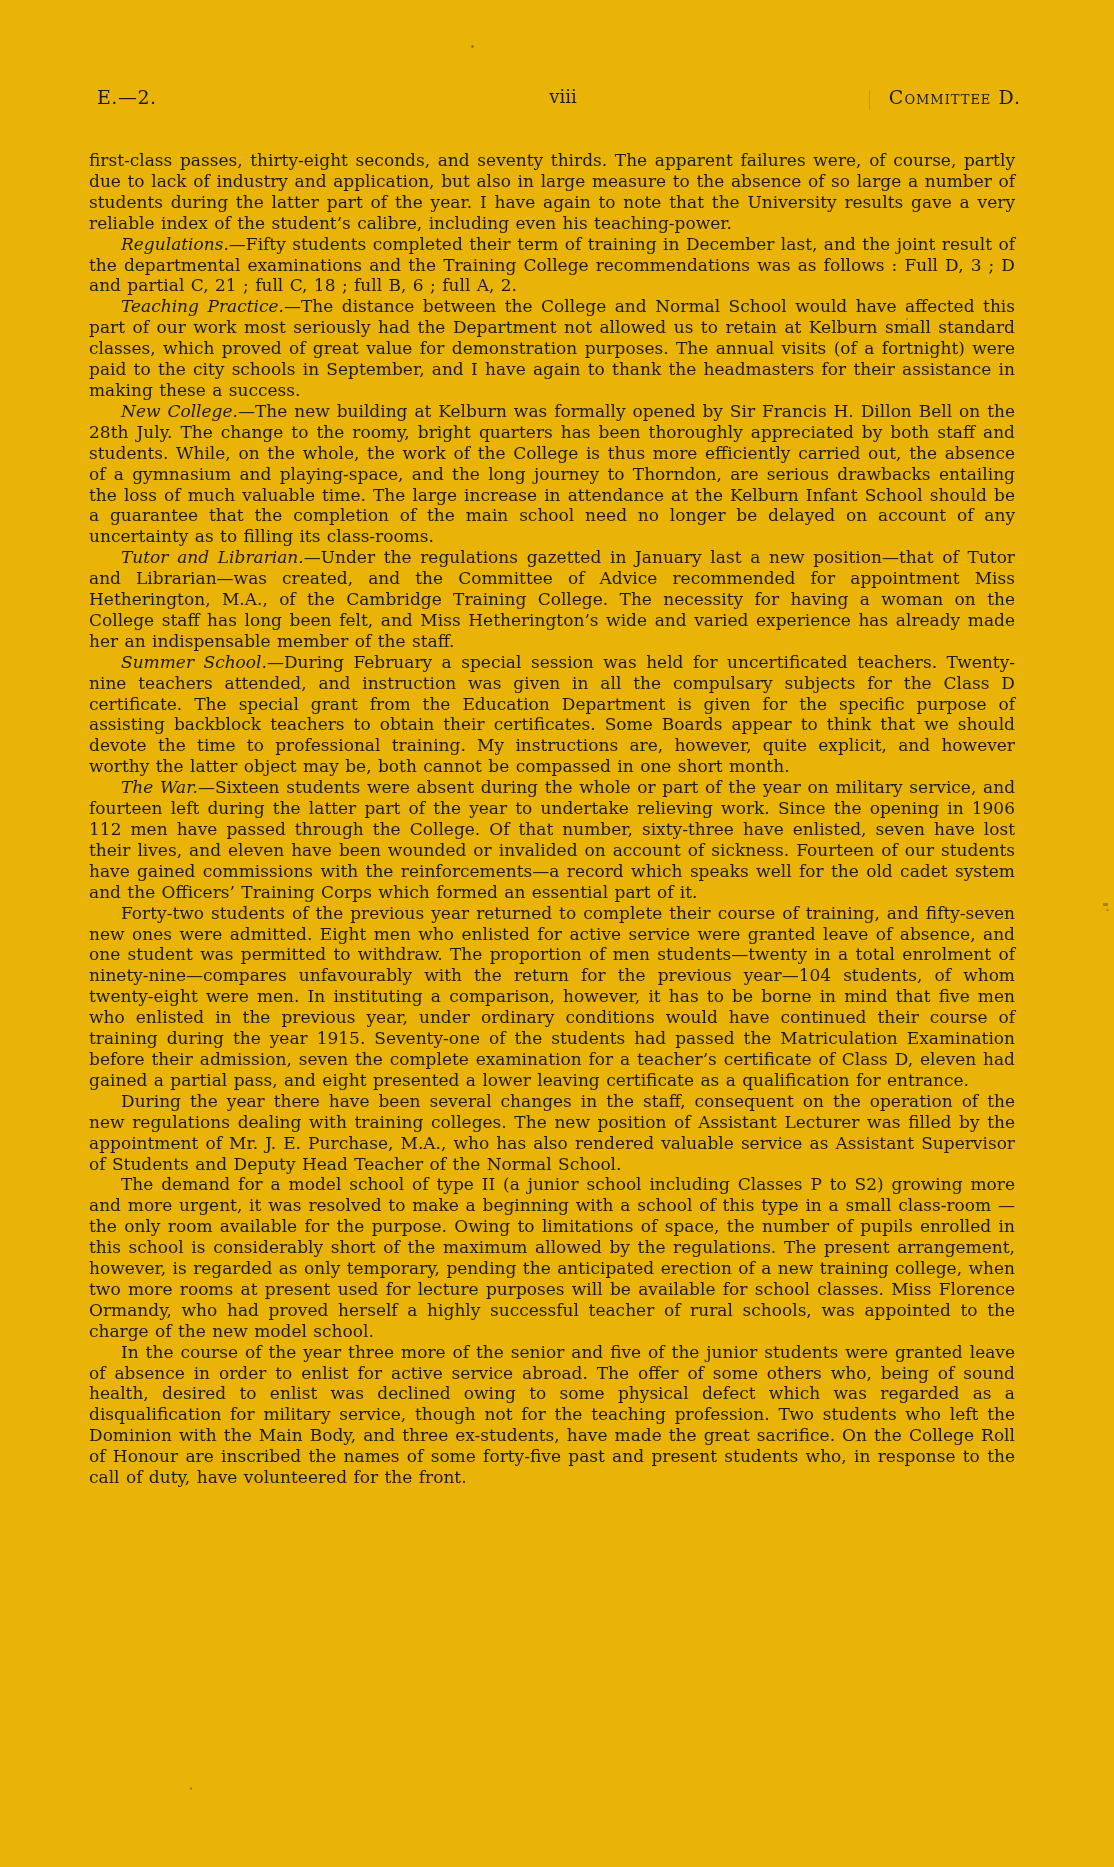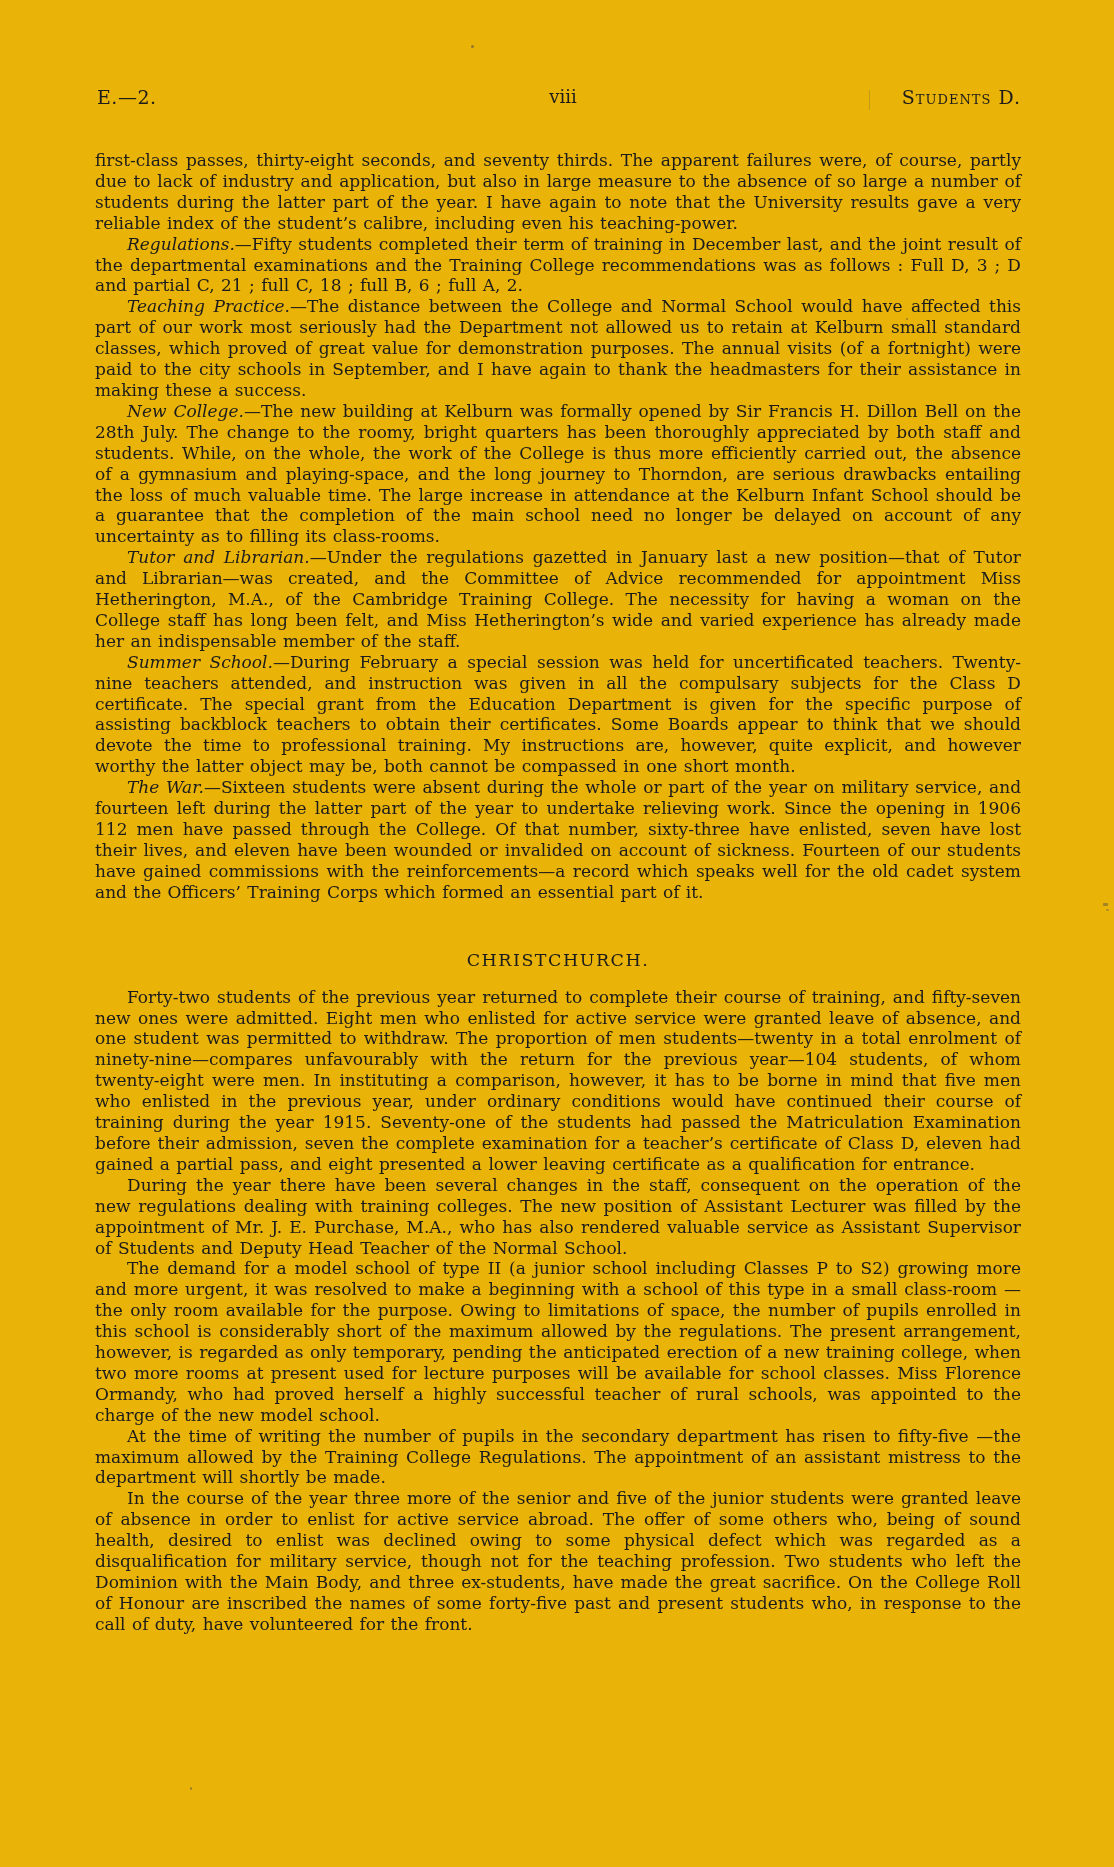--- a/index.html
+++ b/index.html
@@ -13,21 +13,21 @@
     overflow:hidden;
   }
   .page-header{
     position:absolute;top:86px;left:97px;width:924px;
     display:flex;justify-content:space-between;align-items:baseline;
   }
   .report-number{font-size:19px;letter-spacing:.5px;}
   .page-number{font-size:18px;position:absolute;left:8px;right:0;text-align:center;}
   .appendix-label{font-size:19px;font-variant:small-caps;letter-spacing:1px;}
   .page-body{
-    position:absolute;top:150px;left:95px;width:926px;
+    position:absolute;top:150px;left:89px;width:926px;
   }
   p.para{
     margin:0;
     font-size:17px;
     line-height:20.9px;
     text-align:justify;
     word-spacing:1px;
   }
   p.indent{text-indent:32px;}
   .lead{font-style:italic;}
@@ -48,36 +48,34 @@
   .a6{width:1px;height:20px;left:869px;top:90px;opacity:.25;border-radius:0;}
 </style>
 </head>
 <body>
 
 <div class="page">
 
   <div class="page-header">
     <span class="report-number">E.—2.</span>
     <span class="page-number">viii</span>
-    <span class="appendix-label">Students D.</span>
+    <span class="appendix-label">Committee D.</span>
   </div>
 
   <div class="page-body">
       <p class="para">first-class passes, thirty-eight seconds, and seventy thirds.  The apparent failures were, of course, partly due to lack of industry and application, but also in large measure to the absence of so large a number of students during the latter part of the year.  I have again to note that the University results gave a very reliable index of the student’s calibre, including even his teaching-power.</p>
       <p class="para indent"><span class="lead">Regulations.</span>—Fifty students completed their term of training in December last, and the joint result of the departmental examinations and the Training College recommendations was as follows : Full D, 3 ;  D and partial C, 21 ;  full C, 18 ;  full B, 6 ;  full A, 2.</p>
       <p class="para indent"><span class="lead">Teaching Practice.</span>—The distance between the College and Normal School would have affected this part of our work most seriously had the Department not allowed us to retain at Kelburn small standard classes, which proved of great value for demonstration purposes.  The annual visits (of a fortnight) were paid to the city schools in September, and I have again to thank the headmasters for their assistance in making these a success.</p>
       <p class="para indent"><span class="lead">New College.</span>—The new building at Kelburn was formally opened by Sir Francis H. Dillon Bell on the 28th July.  The change to the roomy, bright quarters has been thoroughly appreciated by both staff and students.  While, on the whole, the work of the College is thus more efficiently carried out, the absence of a gymnasium and playing-space, and the long journey to Thorndon, are serious drawbacks entailing the loss of much valuable time.  The large increase in attendance at the Kelburn Infant School should be a guarantee that the completion of the main school need no longer be delayed on account of any uncertainty as to filling its class-rooms.</p>
       <p class="para indent"><span class="lead">Tutor and Librarian.</span>—Under the regulations gazetted in January last a new position—that of Tutor and Librarian—was created, and the Committee of Advice recommended for appointment Miss Hetherington, M.A., of the Cambridge Training College.  The necessity for having a woman on the College staff has long been felt, and Miss Hetherington’s wide and varied experience has already made her an indispensable member of the staff.</p>
       <p class="para indent"><span class="lead">Summer School.</span>—During February a special session was held for uncertificated teachers.  Twenty-nine teachers attended, and instruction was given in all the compulsary subjects for the Class D certificate.  The special grant from the Education Department is given for the specific purpose of assisting backblock teachers to obtain their certificates.  Some Boards appear to think that we should devote the time to professional training.  My instructions are, however, quite explicit, and however worthy the latter object may be, both cannot be compassed in one short month.</p>
       <p class="para indent"><span class="lead">The War.</span>—Sixteen students were absent during the whole or part of the year on military service, and fourteen left during the latter part of the year to undertake relieving work.  Since the opening in 1906 112 men have passed through the College.  Of that number, sixty-three have enlisted, seven have lost their lives, and eleven have been wounded or invalided on account of sickness.  Fourteen of our students have gained commissions with the reinforcements—a record which speaks well for the old cadet system and the Officers’ Training Corps which formed an essential part of it.</p>
-      <div class="section-heading">CHRISTCHURCH.</div>
       <p class="para indent">Forty-two students of the previous year returned to complete their course of training, and fifty-seven new ones were admitted.  Eight men who enlisted for active service were granted leave of absence, and one student was permitted to withdraw.  The proportion of men students—twenty in a total enrolment of ninety-nine—compares unfavourably with the return for the previous year—104 students, of whom twenty-eight were men.  In instituting a comparison, however, it has to be borne in mind that five men who enlisted in the previous year, under ordinary conditions would have continued their course of training during the year 1915.  Seventy-one of the students had passed the Matriculation Examination before their admission, seven the complete examination for a teacher’s certificate of Class D, eleven had gained a partial pass, and eight presented a lower leaving certificate as a qualification for entrance.</p>
       <p class="para indent">During the year there have been several changes in the staff, consequent on the operation of the new regulations dealing with training colleges.  The new position of Assistant Lecturer was filled by the appointment of Mr. J. E. Purchase, M.A., who has also rendered valuable service as Assistant Supervisor of Students and Deputy Head Teacher of the Normal School.</p>
       <p class="para indent">The demand for a model school of type II (a junior school including Classes P to S2) growing more and more urgent, it was resolved to make a beginning with a school of this type in a small class-room —the only room available for the purpose.  Owing to limitations of space, the number of pupils enrolled in this school is considerably short of the maximum allowed by the regulations.  The present arrangement, however, is regarded as only temporary, pending the anticipated erection of a new training college, when two more rooms at present used for lecture purposes will be available for school classes.  Miss Florence Ormandy, who had proved herself a highly successful teacher of rural schools, was appointed to the charge of the new model school.</p>
-      <p class="para indent">At the time of writing the number of pupils in the secondary department has risen to fifty-five —the maximum allowed by the Training College Regulations.  The appointment of an assistant mistress to the department will shortly be made.</p>
       <p class="para indent">In the course of the year three more of the senior and five of the junior students were granted leave of absence in order to enlist for active service abroad.  The offer of some others who, being of sound health, desired to enlist was declined owing to some physical defect which was regarded as a disqualification for military service, though not for the teaching profession.  Two students who left the Dominion with the Main Body, and three ex-students, have made the great sacrifice.  On the College Roll of Honour are inscribed the names of some forty-five past and present students who, in response to the call of duty, have volunteered for the front.</p>
     </div>
 
   <div class="artifact a1"></div>
   <div class="artifact a2"></div>
   <div class="artifact a3"></div>
   <div class="artifact a4"></div>
   <div class="artifact a5"></div>
   <div class="artifact a6"></div>
 

